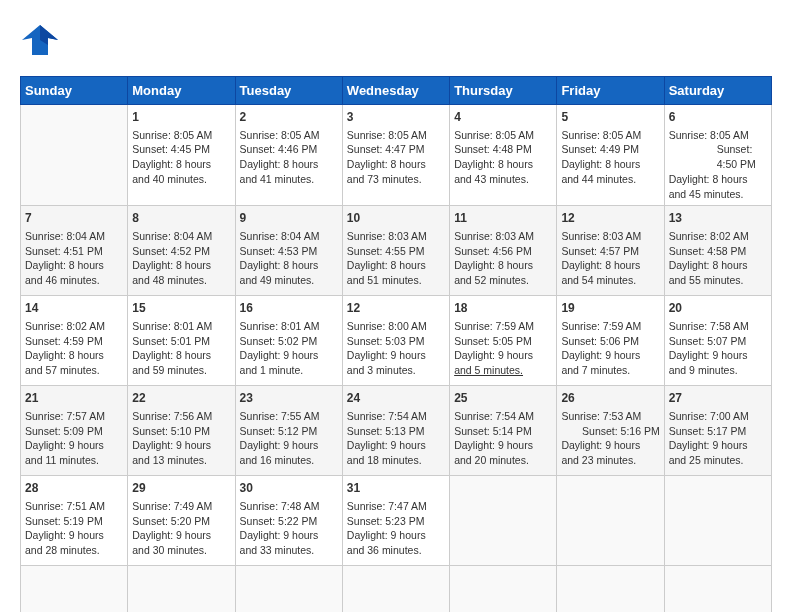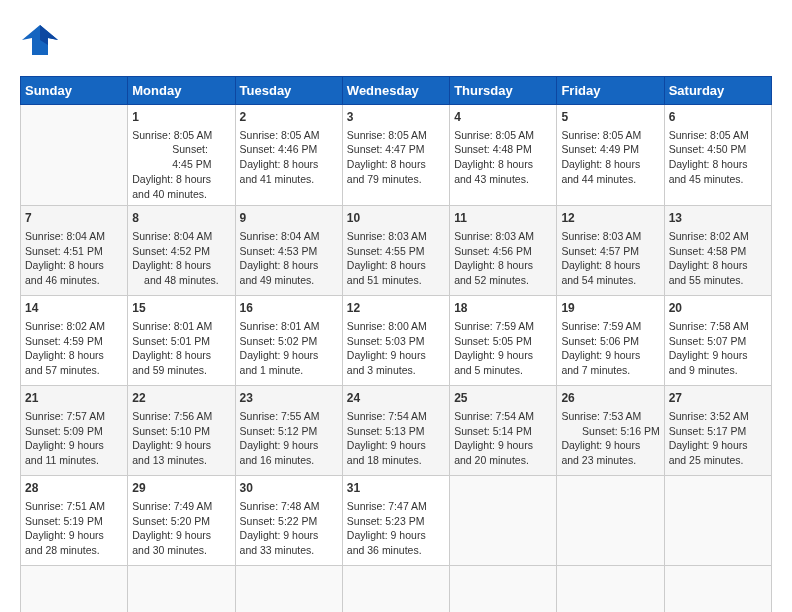--- a/index.html
+++ b/index.html
@@ -114,74 +114,74 @@
         <th>Friday</th>
         <th>Saturday</th>
       </tr>
   </thead>
   <tbody id="calendar-body">
       <tr>
         <td class="empty"></td>
         <td>
           <span class="day-num">1</span>
           <span style="display: block;">Sunrise: 8:05 AM</span>
-          <span style="display: block; margin-left: 40px;">Sunset: 4:45 PM</span>
+          <span style="display: block;">Sunset: 4:45 PM</span>
           <span style="display: block;">Daylight: 8 hours</span>
           <span style="display: block;">and 40 minutes.</span>
         </td>
         <td>
           <span class="day-num">2</span>
           <span style="display: block;">Sunrise: 8:05 AM</span>
           <span style="display: block;">Sunset: 4:46 PM</span>
           <span style="display: block;">Daylight: 8 hours</span>
           <span style="display: block;">and 41 minutes.</span>
         </td>
         <td>
           <span class="day-num">3</span>
           <span style="display: block;">Sunrise: 8:05 AM</span>
           <span style="display: block;">Sunset: 4:47 PM</span>
           <span style="display: block;">Daylight: 8 hours</span>
-          <span style="display: block;">and 79 minutes.</span>
+          <span style="display: block;">and 73 minutes.</span>
         </td>
         <td>
           <span class="day-num">4</span>
           <span style="display: block;">Sunrise: 8:05 AM</span>
           <span style="display: block;">Sunset: 4:48 PM</span>
           <span style="display: block;">Daylight: 8 hours</span>
           <span style="display: block;">and 43 minutes.</span>
         </td>
         <td>
           <span class="day-num">5</span>
           <span style="display: block;">Sunrise: 8:05 AM</span>
           <span style="display: block;">Sunset: 4:49 PM</span>
           <span style="display: block;">Daylight: 8 hours</span>
           <span style="display: block;">and 44 minutes.</span>
         </td>
         <td>
           <span class="day-num">6</span>
           <span style="display: block;">Sunrise: 8:05 AM</span>
-          <span style="display: block;">Sunset: 4:50 PM</span>
+          <span style="display: block; margin-left: 48px;">Sunset: 4:50 PM</span>
           <span style="display: block;">Daylight: 8 hours</span>
           <span style="display: block;">and 45 minutes.</span>
         </td>
       </tr>
       <tr>
         <td>
           <span class="day-num">7</span>
           <span style="display: block;">Sunrise: 8:04 AM</span>
           <span style="display: block;">Sunset: 4:51 PM</span>
           <span style="display: block;">Daylight: 8 hours</span>
           <span style="display: block;">and 46 minutes.</span>
         </td>
         <td>
           <span class="day-num">8</span>
           <span style="display: block;">Sunrise: 8:04 AM</span>
           <span style="display: block;">Sunset: 4:52 PM</span>
           <span style="display: block;">Daylight: 8 hours</span>
-          <span style="display: block; text-align: center;">and 48 minutes.</span>
+          <span style="display: block;">and 48 minutes.</span>
         </td>
         <td>
           <span class="day-num">9</span>
           <span style="display: block;">Sunrise: 8:04 AM</span>
           <span style="display: block;">Sunset: 4:53 PM</span>
           <span style="display: block;">Daylight: 8 hours</span>
           <span style="display: block;">and 49 minutes.</span>
         </td>
         <td>
           <span class="day-num">10</span>
@@ -239,21 +239,21 @@
           <span style="display: block;">Sunrise: 8:00 AM</span>
           <span style="display: block;">Sunset: 5:03 PM</span>
           <span style="display: block;">Daylight: 9 hours</span>
           <span style="display: block;">and 3 minutes.</span>
         </td>
         <td>
           <span class="day-num">18</span>
           <span style="display: block;">Sunrise: 7:59 AM</span>
           <span style="display: block;">Sunset: 5:05 PM</span>
           <span style="display: block;">Daylight: 9 hours</span>
-          <span style="display: block;">and 5 minutes.</span>
+          <span style="display: block; text-decoration: underline;">and 5 minutes.</span>
         </td>
         <td>
           <span class="day-num">19</span>
           <span style="display: block;">Sunrise: 7:59 AM</span>
           <span style="display: block;">Sunset: 5:06 PM</span>
           <span style="display: block;">Daylight: 9 hours</span>
           <span style="display: block;">and 7 minutes.</span>
         </td>
         <td>
           <span class="day-num">20</span>
@@ -301,21 +301,21 @@
         </td>
         <td>
           <span class="day-num">26</span>
           <span style="display: block;">Sunrise: 7:53 AM</span>
           <span style="display: block; text-align: right;">Sunset: 5:16 PM</span>
           <span style="display: block;">Daylight: 9 hours</span>
           <span style="display: block;">and 23 minutes.</span>
         </td>
         <td>
           <span class="day-num">27</span>
-          <span style="display: block;">Sunrise: 3:52 AM</span>
+          <span style="display: block;">Sunrise: 7:00 AM</span>
           <span style="display: block;">Sunset: 5:17 PM</span>
           <span style="display: block;">Daylight: 9 hours</span>
           <span style="display: block;">and 25 minutes.</span>
         </td>
       </tr>
       <tr>
         <td>
           <span class="day-num">28</span>
           <span style="display: block;">Sunrise: 7:51 AM</span>
           <span style="display: block;">Sunset: 5:19 PM</span>

